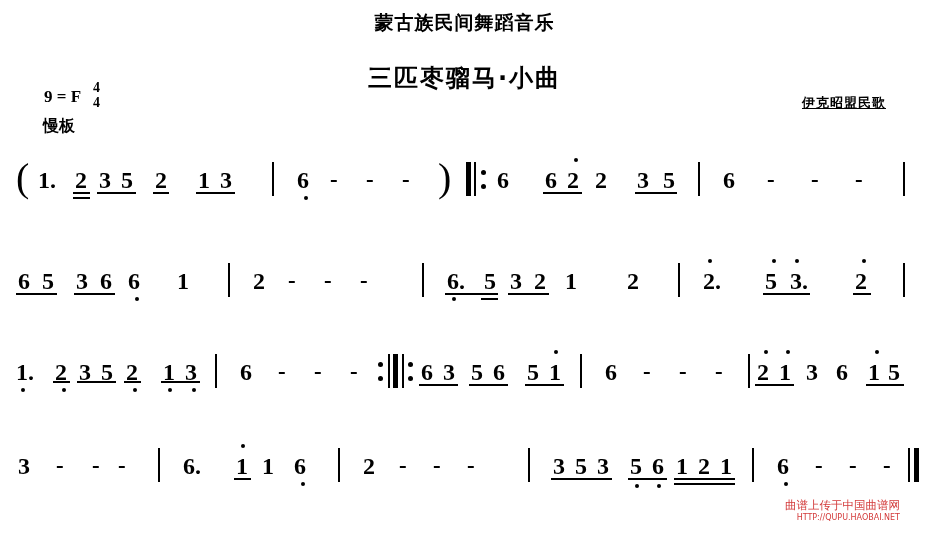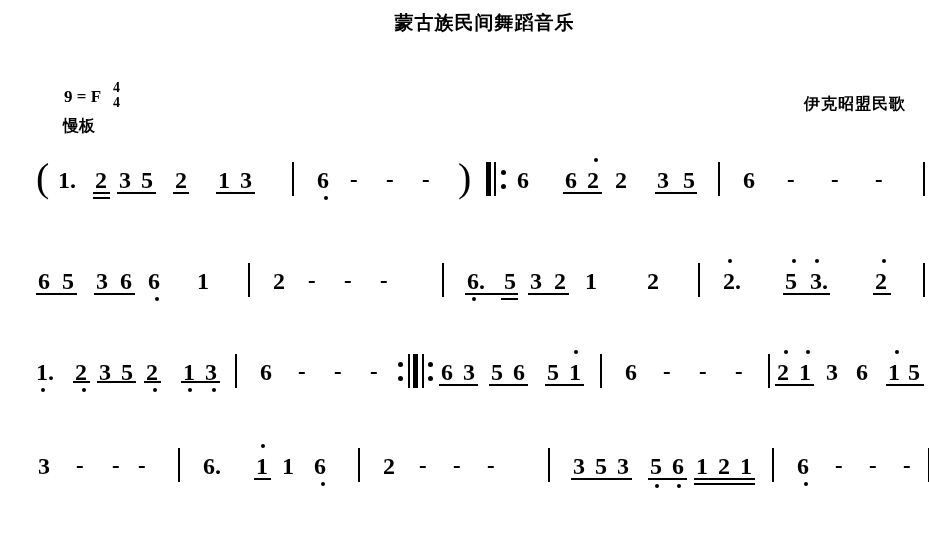--- a/index.html
+++ b/index.html
@@ -13,21 +13,20 @@
     font-family: "Liberation Serif", serif;
     color: #000000;
     overflow: hidden;
     position: relative;
   }
   .sheet {
     position: absolute;
     left: 0; top: 0;
     width: 908px;
     height: 546px;
-    margin-left: 20px;
   }
 
   
   .subtitle-top {
     position: absolute;
     top: 10px;
     left: 0;
     width: 929px;
     text-align: center;
     font-family: "DejaVu Sans", sans-serif;
@@ -45,22 +44,23 @@
     font-weight: bold;
     font-size: 24px;
     letter-spacing: 2px;
   }
   .attribution {
     position: absolute;
     top: 94px;
     right: 22px;
     font-family: "DejaVu Sans", sans-serif;
     font-weight: bold;
-    font-size: 16px;
+    font-size: 13px;
     letter-spacing: 1px;
+    text-decoration: underline;
   }
   .keysig {
     position: absolute;
     left: 44px;
     top: 82px;
     font-size: 17px;
     font-weight: bold;
     font-family: "Liberation Serif", serif;
     display: flex;
     align-items: center;
@@ -178,20 +178,21 @@
     font-size: 8px;
     letter-spacing: 0px;
   }
 </style>
 </head>
 <body>
 
 <div class="sheet">
 
   <div class="subtitle-top">蒙古族民间舞蹈音乐</div>
+  <div class="main-title">三匹枣骝马·小曲</div>
   <div class="attribution">伊克昭盟民歌</div>
 
   <div class="keysig">
     <span>9 = F</span>
     <span class="frac">
       <span class="num">4</span>
       <span class="den">4</span>
     </span>
   </div>
   <div class="tempo">慢板</div>
@@ -439,14 +440,18 @@
     <span class="tok note" style="left:777px; top:16px;">6</span>
     <span class="odot" style="left:784px; top:44px;"></span>
     <span class="tok dash" style="left:815px; top:16px;">-</span>
     <span class="tok dash" style="left:849px; top:16px;">-</span>
     <span class="tok dash" style="left:883px; top:16px;">-</span>
 
     <span class="bar" style="left:908px; top:10px;"></span>
     <span class="bar-thick" style="left:914px; top:10px;"></span>
   </div>
 
+  <div class="watermark">
+    <div class="w1">曲谱上传于中国曲谱网</div>
+    <div class="w2">HTTP://QUPU.HAOBAI.NET</div>
+  </div>
 
 </div>
 
 </body></html>

